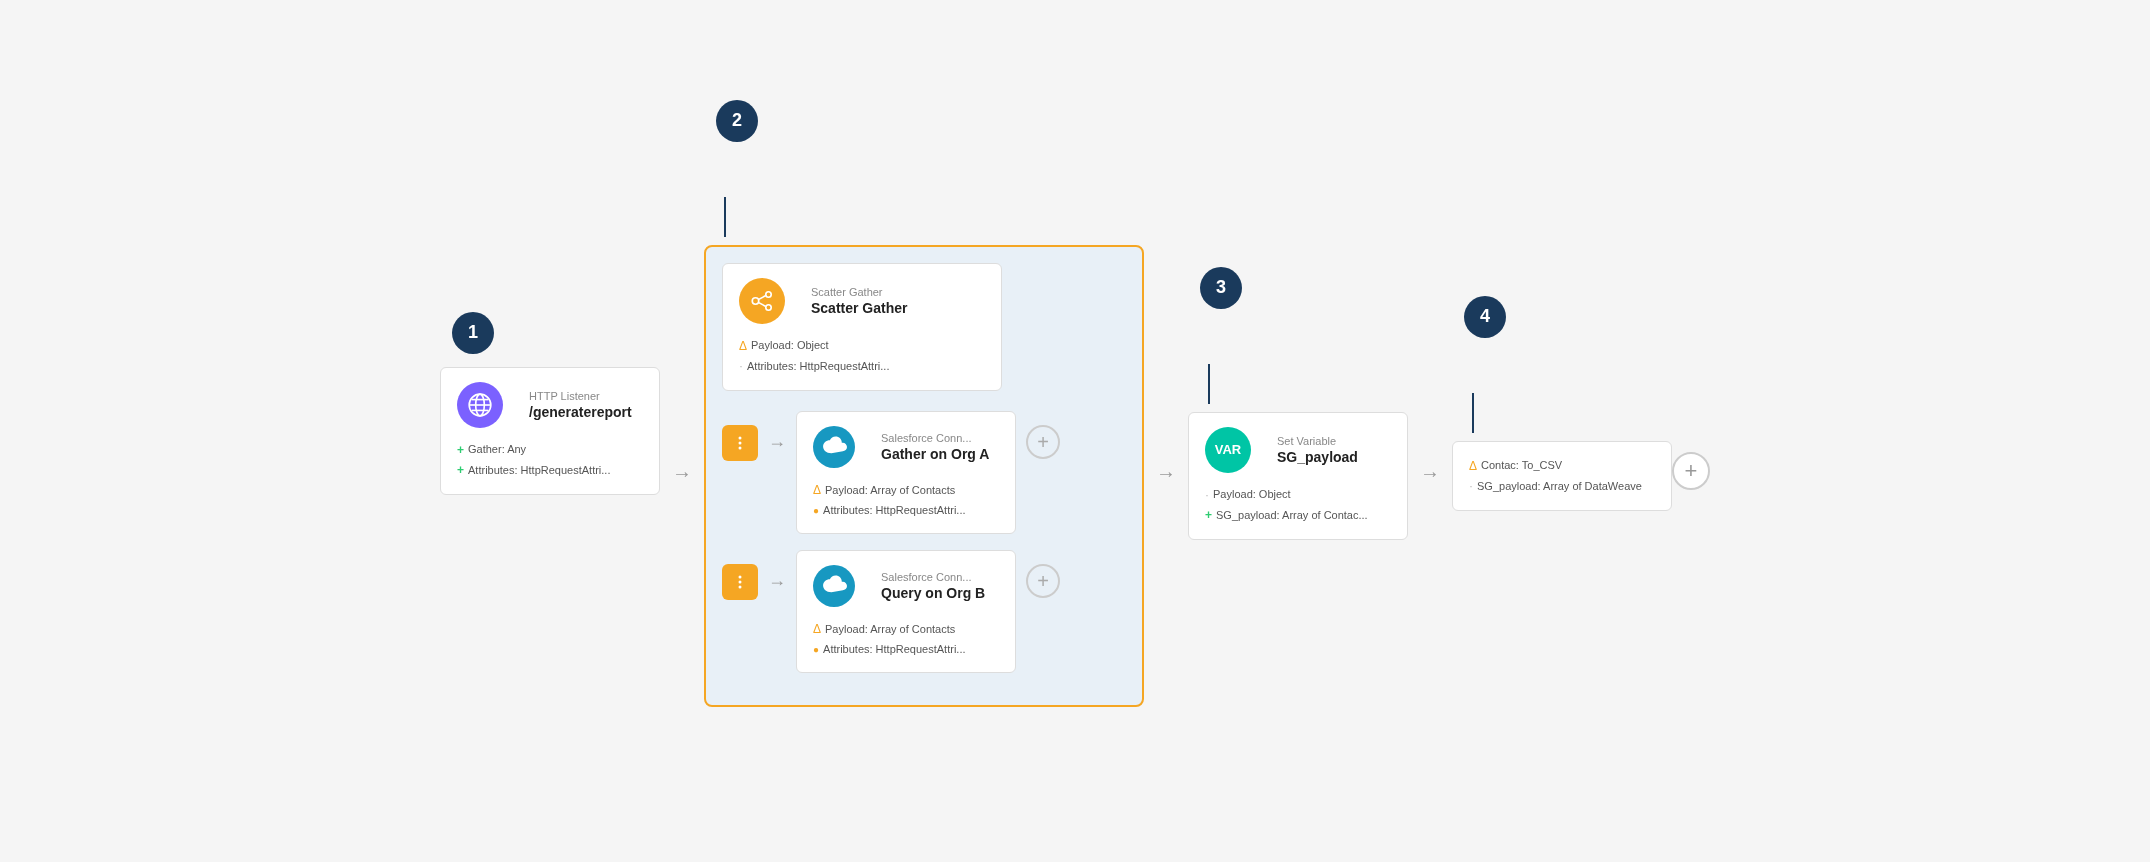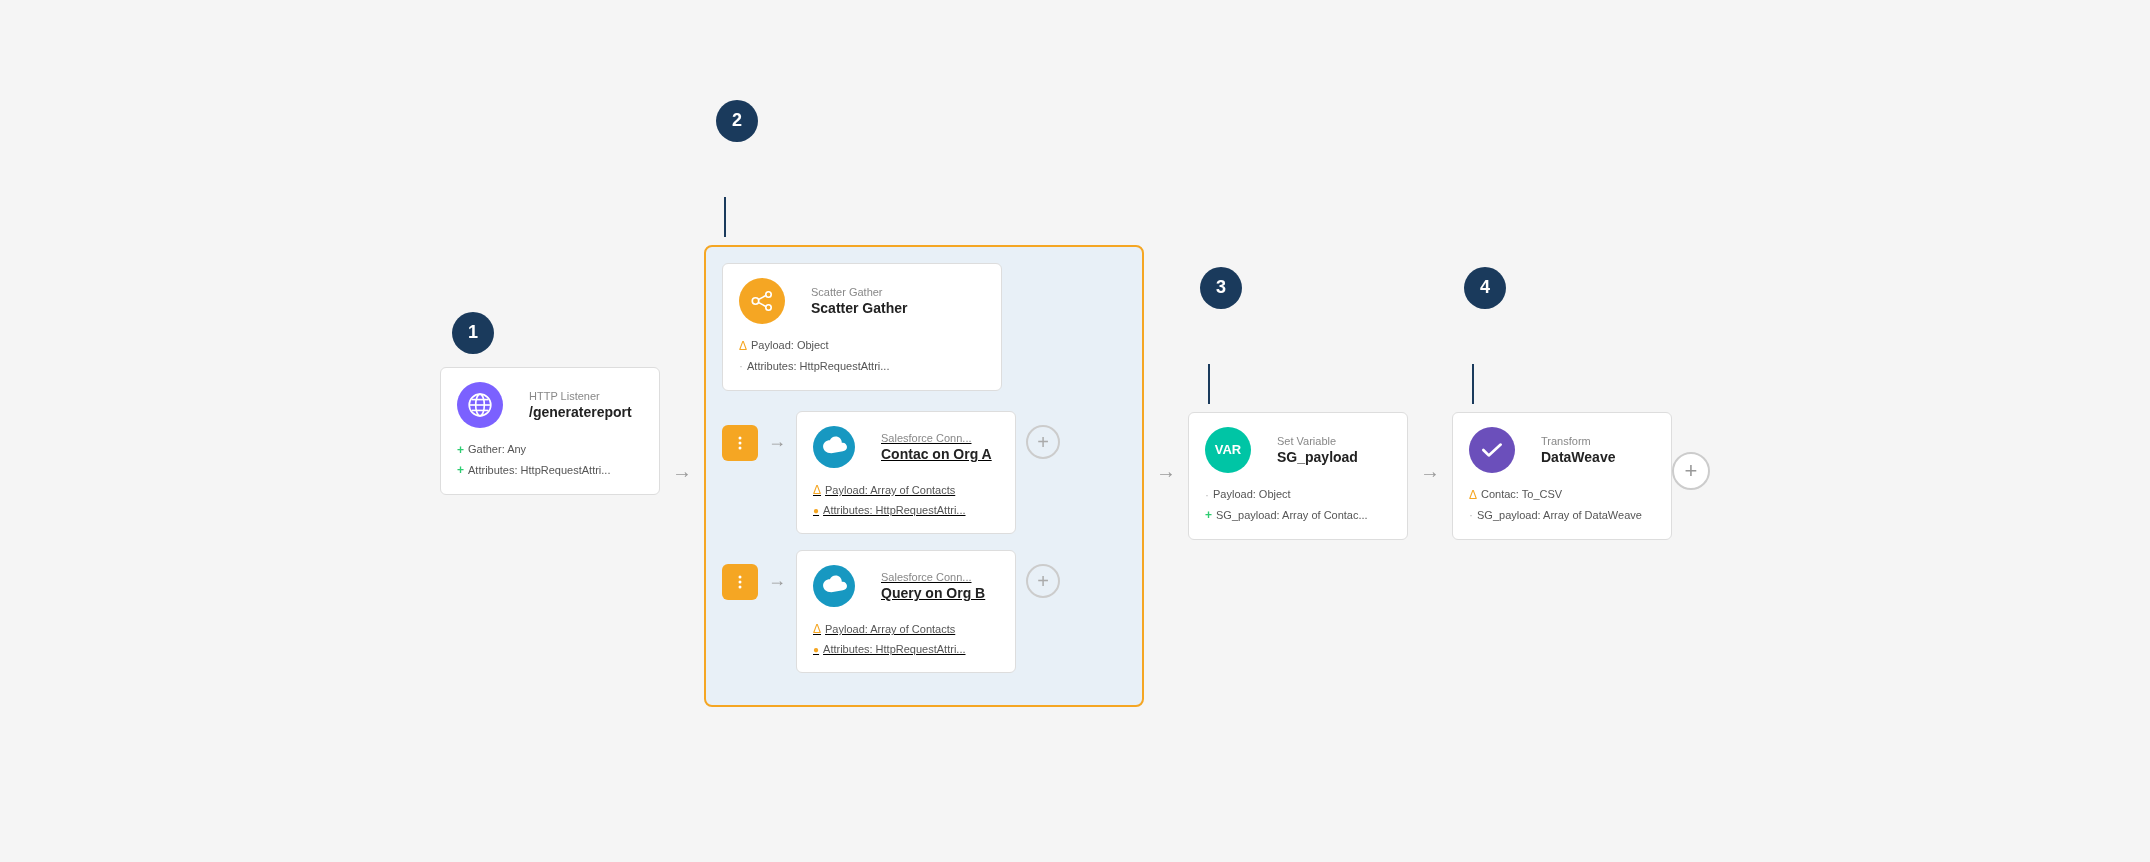--- a/index.html
+++ b/index.html
@@ -172,21 +172,20 @@
       margin-top: 20px;
     }
 
     .salesforce-card {
       background: white;
       border: 1.5px solid #ddd;
       border-radius: 6px;
       padding: 14px 16px;
       width: 220px;
       position: relative;
-      text-decoration: underline;
     }
 
     .plus-circle {
       width: 34px;
       height: 34px;
       border-radius: 50%;
       border: 2px solid #ccc;
       display: flex;
       align-items: center;
       justify-content: center;
@@ -314,21 +313,21 @@
           <div class="salesforce-card">
             <div class="node-card-header">
               <div class="salesforce-icon">
 
                 <svg width="26" height="22" viewBox="0 0 50 40" fill="white" xmlns="http://www.w3.org/2000/svg">
                   <path d="M20 32 C10 32 4 26 4 19 C4 12 10 7 17 7 C19 3 23 0 28 0 C35 0 40 5 40 12 C40 12 41 12 42 12 C46 12 50 16 50 20 C50 25 46 28 42 28 L20 32 Z" fill="white"></path>
                 </svg>
               </div>
               <div class="node-title-group">
                 <span class="node-subtitle">Salesforce Conn...</span>
-                <span class="node-title">Contac on Org A</span>
+                <span class="node-title">Gather on Org A</span>
               </div>
             </div>
             <div class="node-props">
               <div class="prop-line">
                 <span class="prop-delta">Δ</span>
                 <span> Payload:  Array of Contacts</span>
               </div>
               <div class="prop-line">
                 <span class="prop-yellow-dot">●</span>
                 <span> Attributes:  HttpRequestAttri...</span>
@@ -407,32 +406,20 @@
     </div>
   </div>
 
   <div class="arrow" style="margin-top:80px;">→</div>
 
   <div class="step-wrapper">
     <div style="position:relative; display:inline-block;">
       <div class="step-number">4</div>
       <div style="position:absolute; top:42px; left:20px; width:2px; height:40px; background:#1a3a5c;"></div>
       <div class="node-card" style="margin-top:90px;">
-        <div class="node-card-header">
-          <div class="node-icon violet">
-
-            <svg width="26" height="26" viewBox="0 0 24 24" fill="none" xmlns="http://www.w3.org/2000/svg">
-              <polyline points="4,12 9,17 20,7" stroke="white" stroke-width="2.5" stroke-linecap="round" stroke-linejoin="round"></polyline>
-            </svg>
-          </div>
-          <div class="node-title-group">
-            <span class="node-subtitle">Transform</span>
-            <span class="node-title">DataWeave</span>
-          </div>
-        </div>
         <div class="node-props">
           <div class="prop-line">
             <span class="prop-delta">Δ</span>
             <span> Contac:  To_CSV</span>
           </div>
           <div class="prop-line">
             <span class="prop-dot">·</span>
             <span> SG_payload:  Array of DataWeave</span>
           </div>
         </div>

